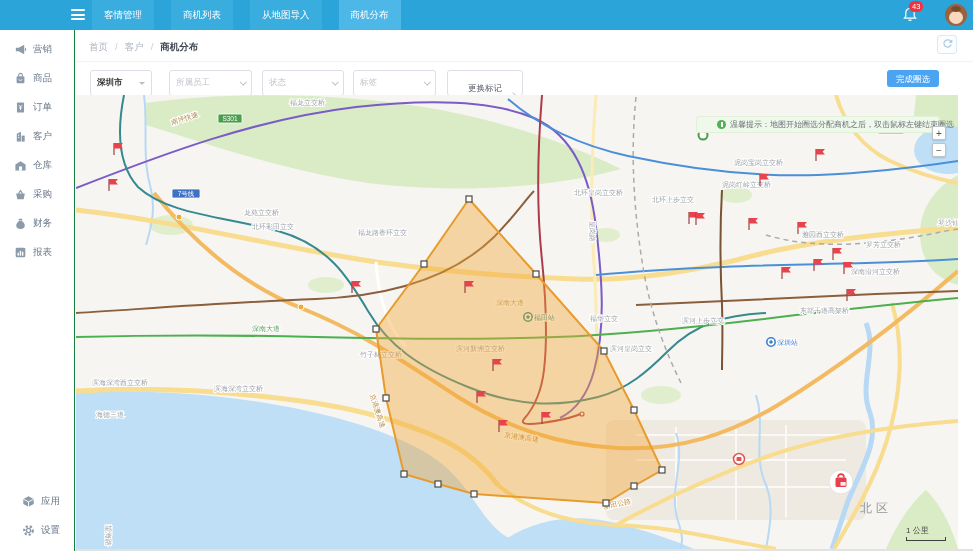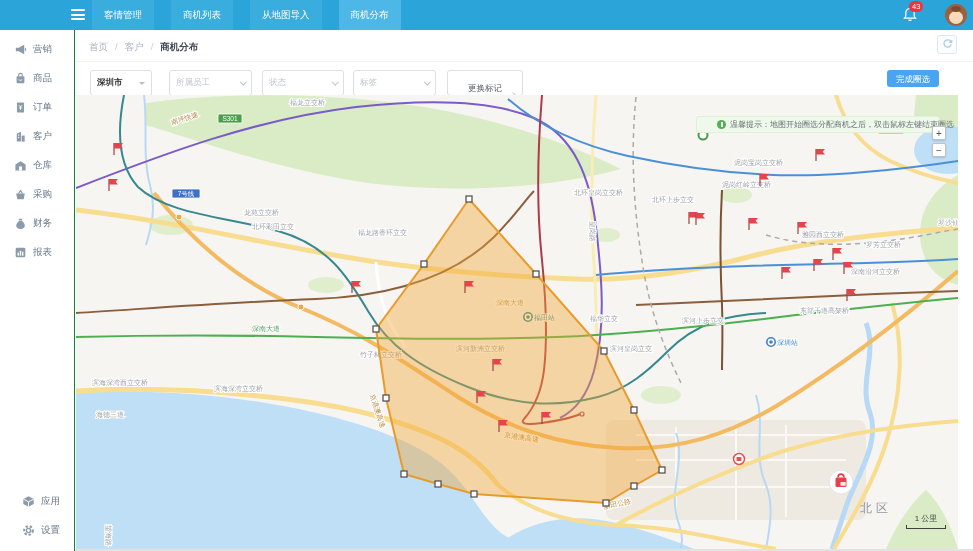--- a/index.html
+++ b/index.html
@@ -64,21 +64,21 @@
   .map-tip { position:absolute; left:620px; top:21px; width:244px; height:17px; background:#EFF9EB; border:1px solid #E0F1D7;
              border-radius:3px; display:flex; align-items:center; gap:4px; padding:0 20px; z-index:12; }
   .map-tip .txt { font-size:8px; color:#6B7076; white-space:nowrap; }
   .tip-ico { width:9px; height:9px; border-radius:50%; background:#52B153; position:relative; flex:0 0 auto; }
   .tip-ico:after { content:""; position:absolute; left:4px; top:2px; width:1.5px; height:5px; background:#fff; }
   .zoom-ctl { position:absolute; left:856px; top:31px; z-index:12; }
   .zoom-btn { width:14px; height:14px; background:#fff; border:1px solid #BFC3C6; border-radius:2px; color:#555;
               font-size:10px; line-height:11px; text-align:center; cursor:pointer; display:block; margin-bottom:3px;
               box-shadow:0 1px 2px rgba(0,0,0,.15); padding:0; }
   .region-label { position:absolute; left:784px; top:405px; font-size:12px; letter-spacing:4px; color:#8F959E; z-index:5; }
-  .scale { position:absolute; right:12px; bottom:20px; z-index:12; text-align:center; }
+  .scale { position:absolute; right:12px; bottom:8px; z-index:12; text-align:left; }
   .scale .txt { font-size:8px; color:#3E3E3E; margin-bottom:1px; }
   .scale .bar { width:40px; height:4px; border-left:1.5px solid #3F3F3F; border-right:1.5px solid #3F3F3F; border-bottom:1.5px solid #3F3F3F; }
   .bottom-strip { position:absolute; left:75px; bottom:0; width:898px; height:2px; background:#E2E2E2; }
 </style>
 </head>
 <body>
 
 <div class="app">
 
   <header class="navbar">

